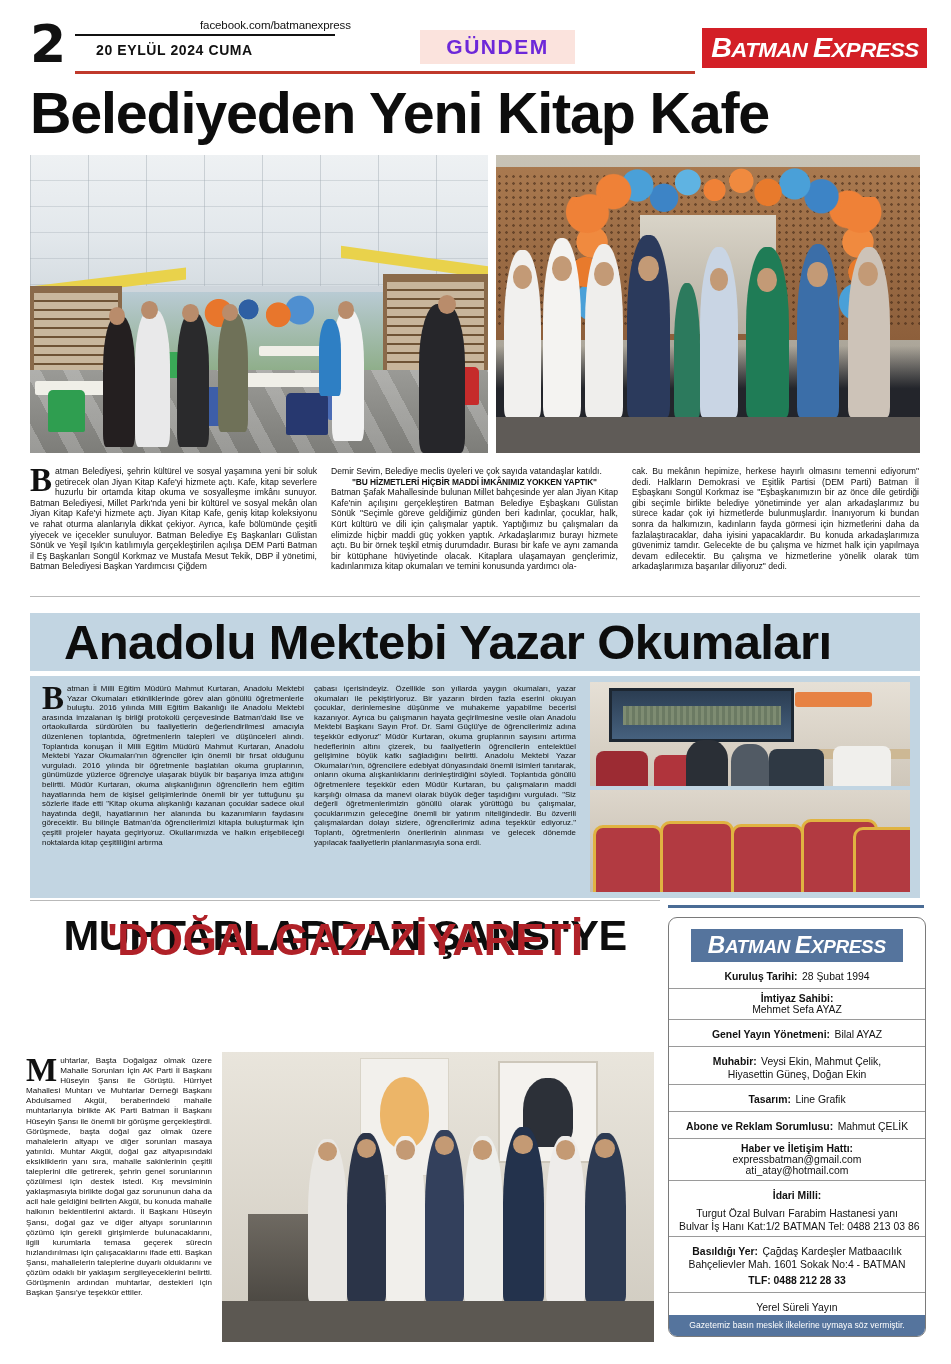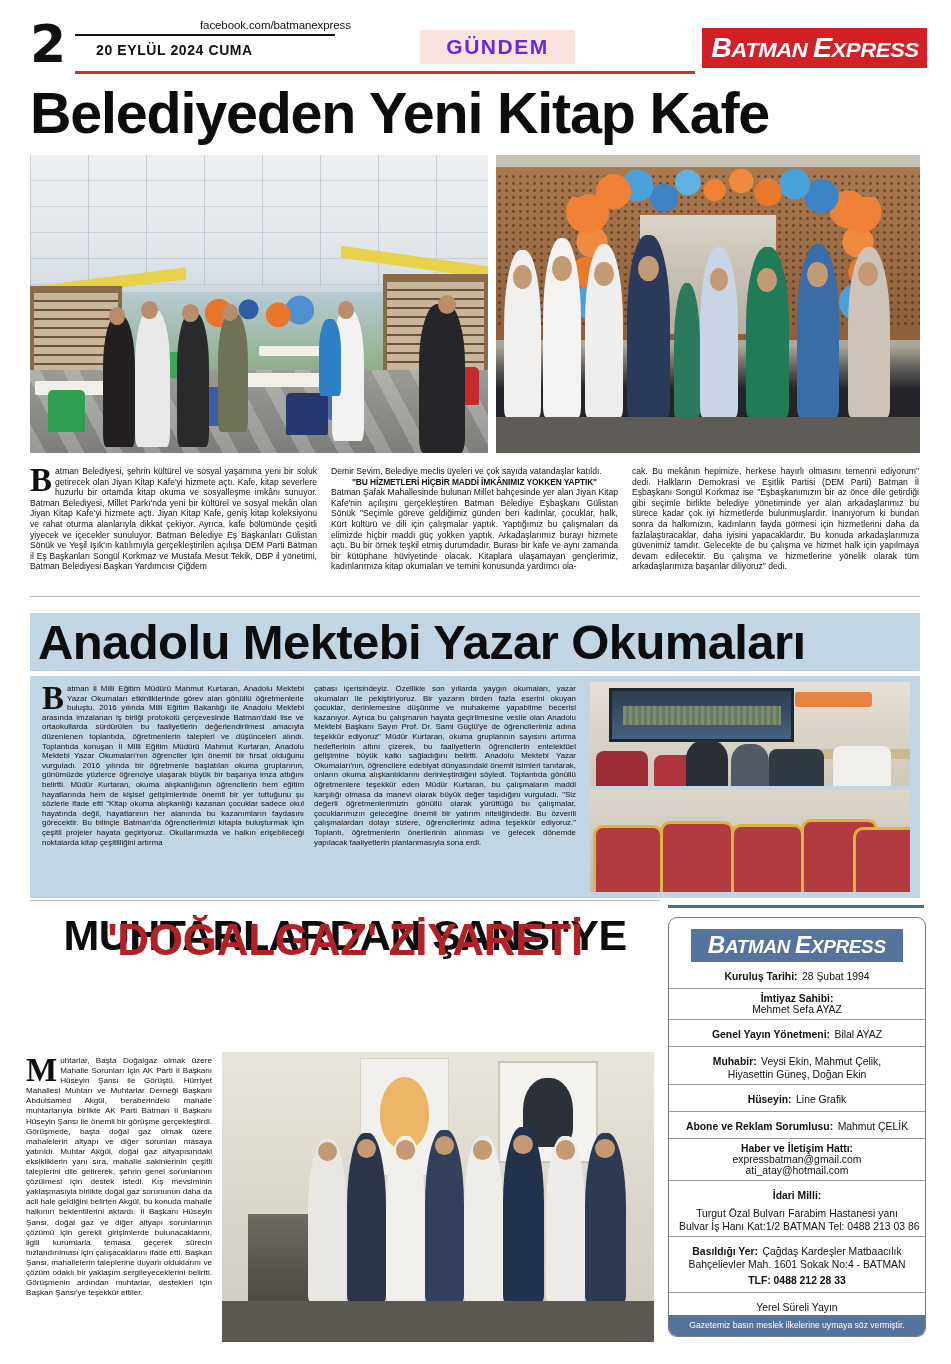--- a/index.html
+++ b/index.html
@@ -185,21 +185,21 @@
 
   .sep-rule{position:absolute;left:30px;width:890px;height:1px;background:#b9b9b9;}
 
   
   .headline-2-wrap{
     position:absolute;left:30px;top:613px;width:890px;height:58px;
     background:#c2d5e2;display:flex;align-items:center;
   }
   .headline-2{
     font-weight:bold;font-size:49px;line-height:52px;letter-spacing:-.6px;
-    color:#0d0d0d;white-space:nowrap;padding-left:8px;
+    color:#0d0d0d;white-space:nowrap;padding-left:34px;
   }
   .a2-zone{position:absolute;left:30px;top:676px;width:890px;height:222px;
     background:#c2d5e2;}
   .a2-col{position:absolute;font-size:7.9px;line-height:9.6px;text-align:justify;color:#111;}
   .a2-c1{left:12px;top:8px;width:262px;}
   .a2-c2{left:284px;top:8px;width:262px;}
   .a2-ph{position:absolute;overflow:hidden;background:#d2cfc8;}
   .a2-ph1{left:560px;top:6px;width:320px;height:104px;}
   .a2-ph2{left:560px;top:114px;width:320px;height:102px;}
 
@@ -473,21 +473,21 @@
     <div class="row tight">
       <span class="lbl">Genel Yayın Yönetmeni:</span>
       <span class="val">Bilal AYAZ</span>
     </div>
     <div class="row tight">
       <span class="lbl">Muhabir:</span>
       <span class="val">Veysi Ekin, Mahmut Çelik,</span>
       <span class="val blk">Hiyasettin Güneş, Doğan Ekin</span>
     </div>
     <div class="row tight">
-      <span class="lbl">Hüseyin:</span>
+      <span class="lbl">Tasarım:</span>
       <span class="val">Line Grafik</span>
     </div>
     <div class="row tight">
       <span class="lbl">Abone ve Reklam Sorumlusu:</span>
       <span class="val">Mahmut ÇELİK</span>
     </div>
     <div class="row tight">
       <span class="lbl val blk">Haber ve İletişim Hattı:</span>
       <span class="val blk">expressbatman@gmail.com</span>
       <span class="val blk">ati_atay@hotmail.com</span>

